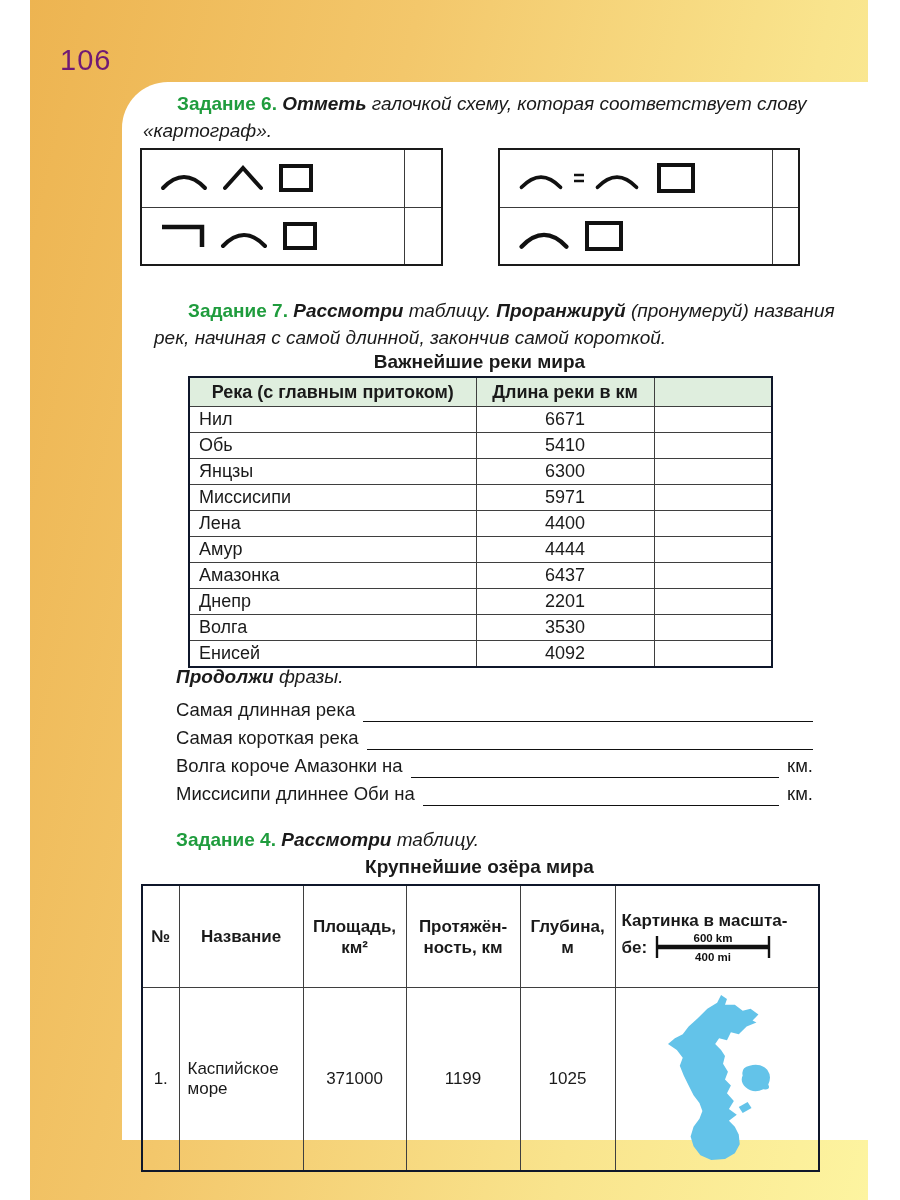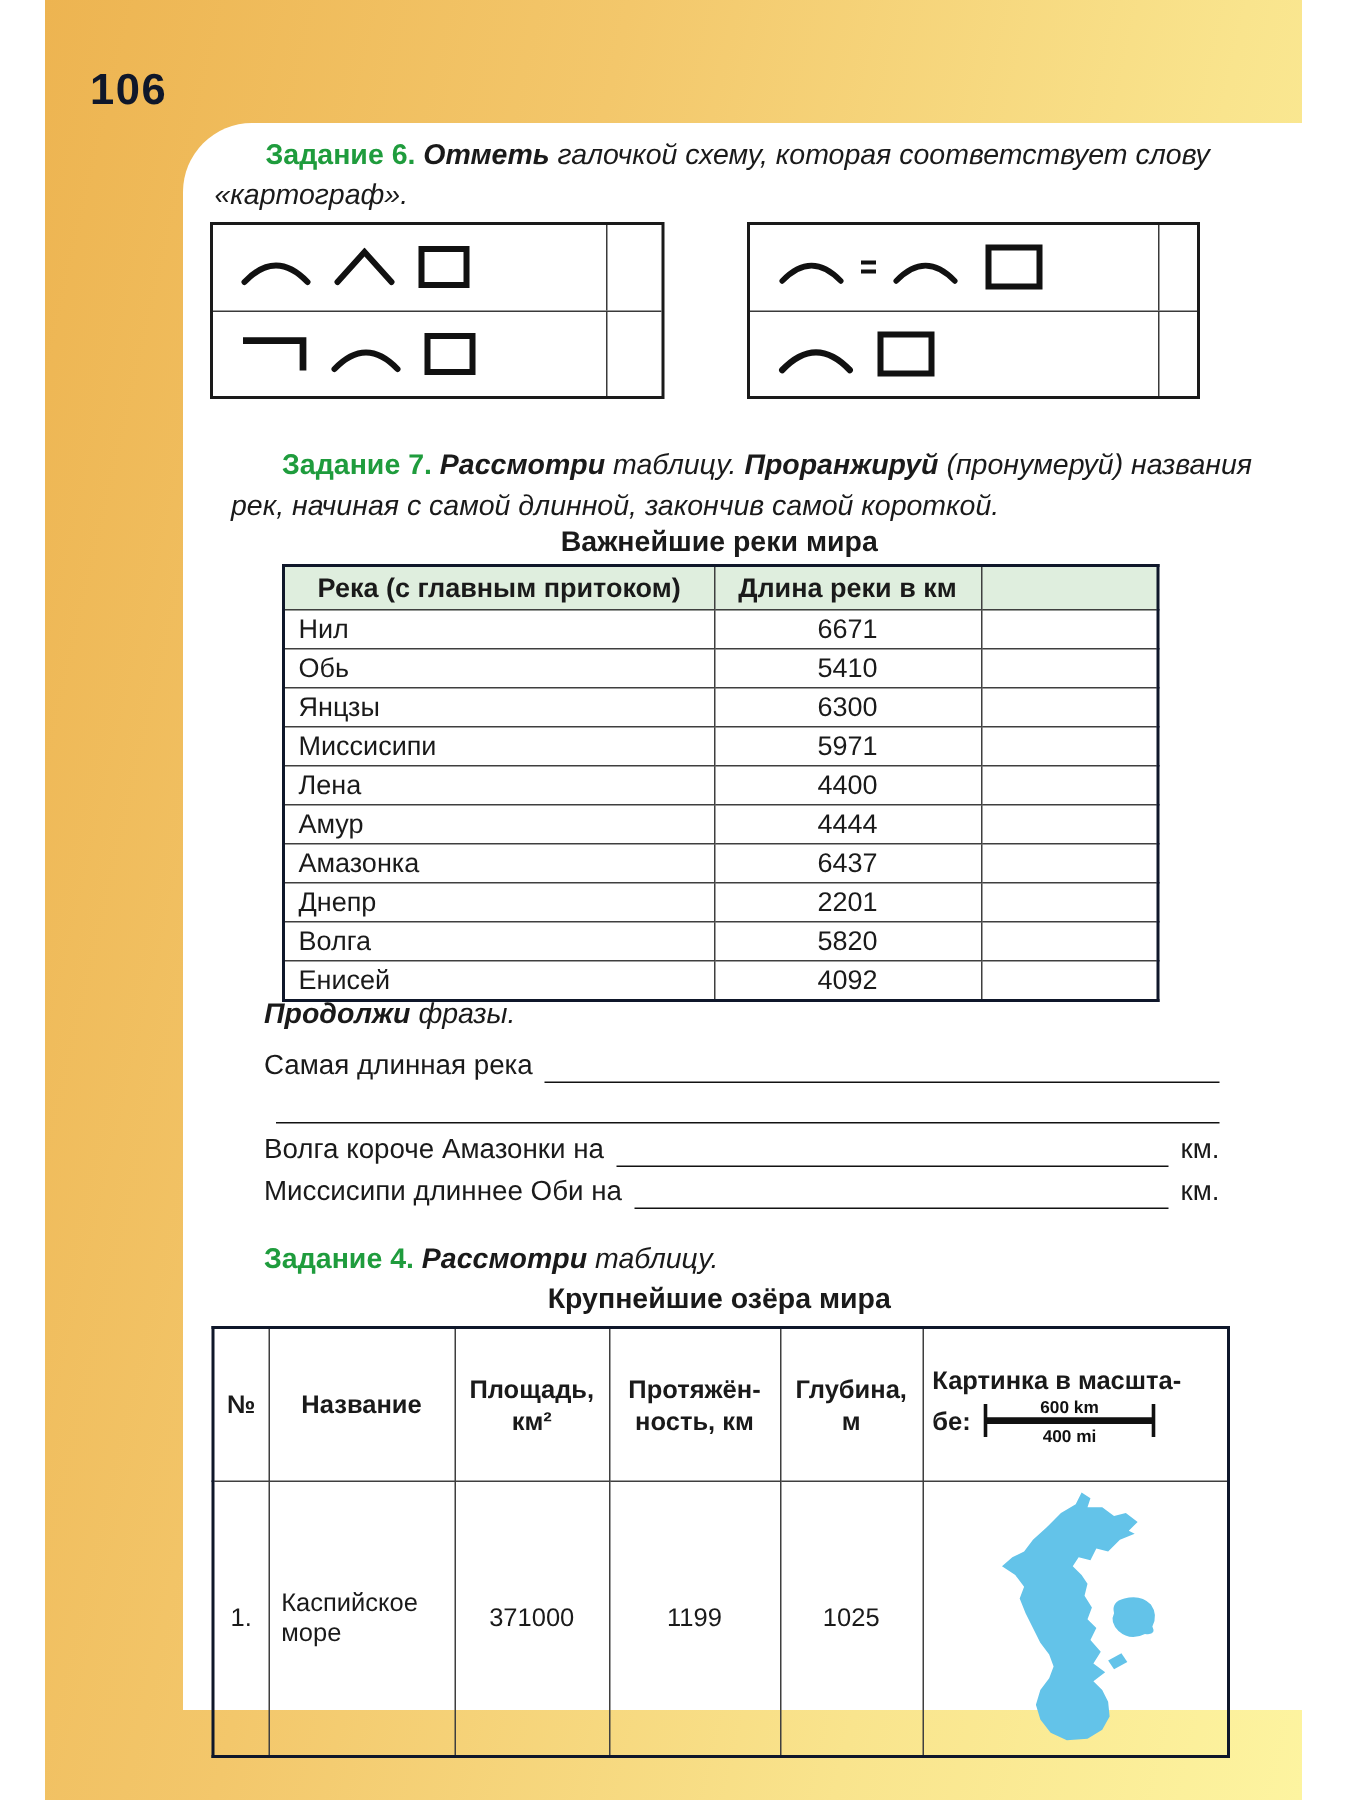--- a/index.html
+++ b/index.html
@@ -3,21 +3,21 @@
 <meta charset="utf-8">
 <style>
   html,body{margin:0;padding:0;background:#fff;}
   .page{position:relative;width:900px;height:1200px;background:#ffffff;overflow:hidden;
         font-family:"Liberation Sans",sans-serif;color:#1a1a1a;}
   .frame{position:absolute;left:30px;top:0;width:838px;height:1200px;
          background:linear-gradient(103deg,#edb451 0%,#f3c76b 35%,#f9e48d 72%,#fdf4a0 100%);}
   .content{position:absolute;left:122px;top:82px;width:746px;height:1058px;background:#ffffff;
            border-top-left-radius:46px;}
   .abs{position:absolute;}
-  .pagenum{font-size:29px;font-weight:bold;color:#0f172a;letter-spacing:1px;}
+  .pagenum{font-size:29px;font-weight:normal;color:#701a75;letter-spacing:1px;}
   .para{font-size:19px;line-height:27px;text-indent:34px;}
   .sg-task{color:#1f9c3d;font-weight:bold;font-style:normal;}
   .sg-bi{font-weight:bold;font-style:italic;}
   .sg-i{font-style:italic;}
   
   .scheme-table{position:absolute;border:2px solid #1a1a1a;background:#fff;display:flex;flex-direction:column;box-sizing:border-box;}
   .scheme-row{flex:1;display:flex;}
   .scheme-row + .scheme-row{border-top:1.5px solid #3a3a3a;}
   .scheme-symbols{flex:1;display:flex;align-items:center;gap:14px;padding-left:18px;}
   .check-cell{border-left:1.5px solid #3a3a3a;}
@@ -174,39 +174,40 @@
             <td class="c-len">6437</td>
             <td></td>
           </tr>
           <tr>
             <td class="c-name">Днепр</td>
             <td class="c-len">2201</td>
             <td></td>
           </tr>
           <tr>
             <td class="c-name">Волга</td>
-            <td class="c-len">5820</td>
+            <td class="c-len">3530</td>
             <td></td>
           </tr>
           <tr>
             <td class="c-name">Енисей</td>
             <td class="c-len">4092</td>
             <td></td>
           </tr>
         </tbody>
     </table>
   </div>
 
   <div class="abs" style="left:176px;top:666px;font-size:19px;"><span class="sg-bi">Продолжи</span><span class="sg-i"> фразы.</span></div>
 
   <div class="phrase" style="left:176px;top:697px;width:637px;">
     <span class="lbl">Самая длинная река</span>
     <span class="fill"></span>
   </div>
   <div class="phrase" style="left:176px;top:725px;width:637px;">
+    <span class="lbl">Самая короткая река</span>
     <span class="fill"></span>
   </div>
   <div class="phrase" style="left:176px;top:753px;width:637px;">
     <span class="lbl">Волга короче Амазонки на</span>
     <span class="fill"></span>
     <span class="suffix">км.</span>
   </div>
   <div class="phrase" style="left:176px;top:781px;width:637px;">
     <span class="lbl">Миссисипи длиннее Оби на</span>
     <span class="fill"></span>

